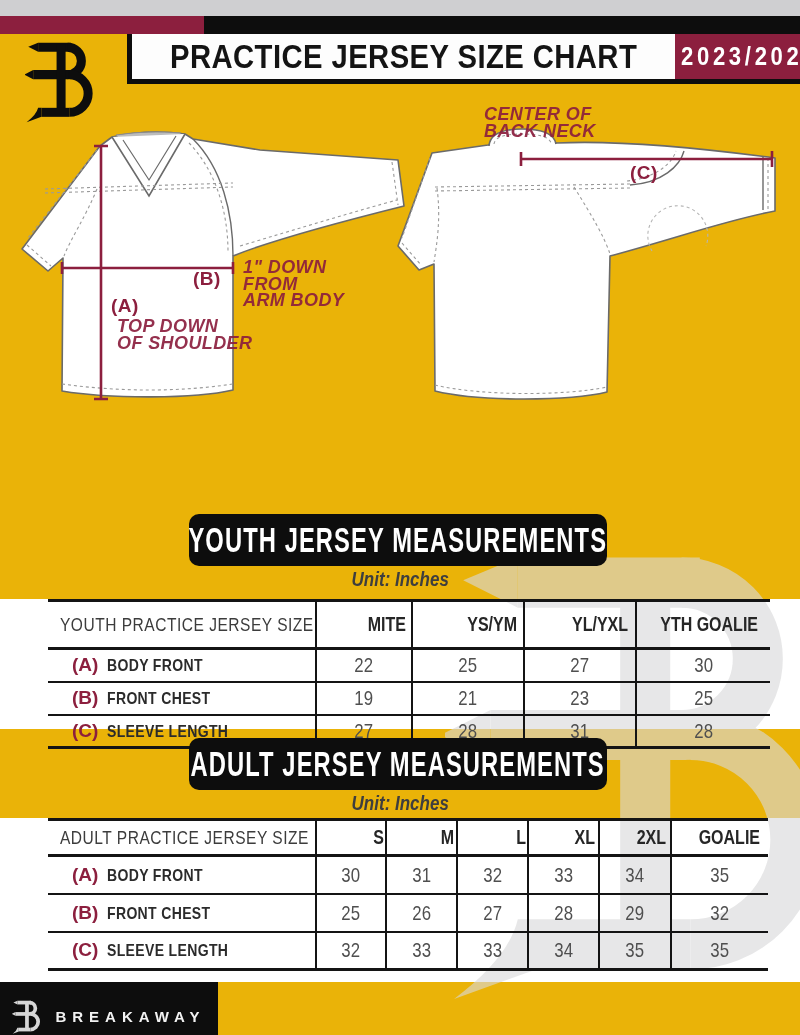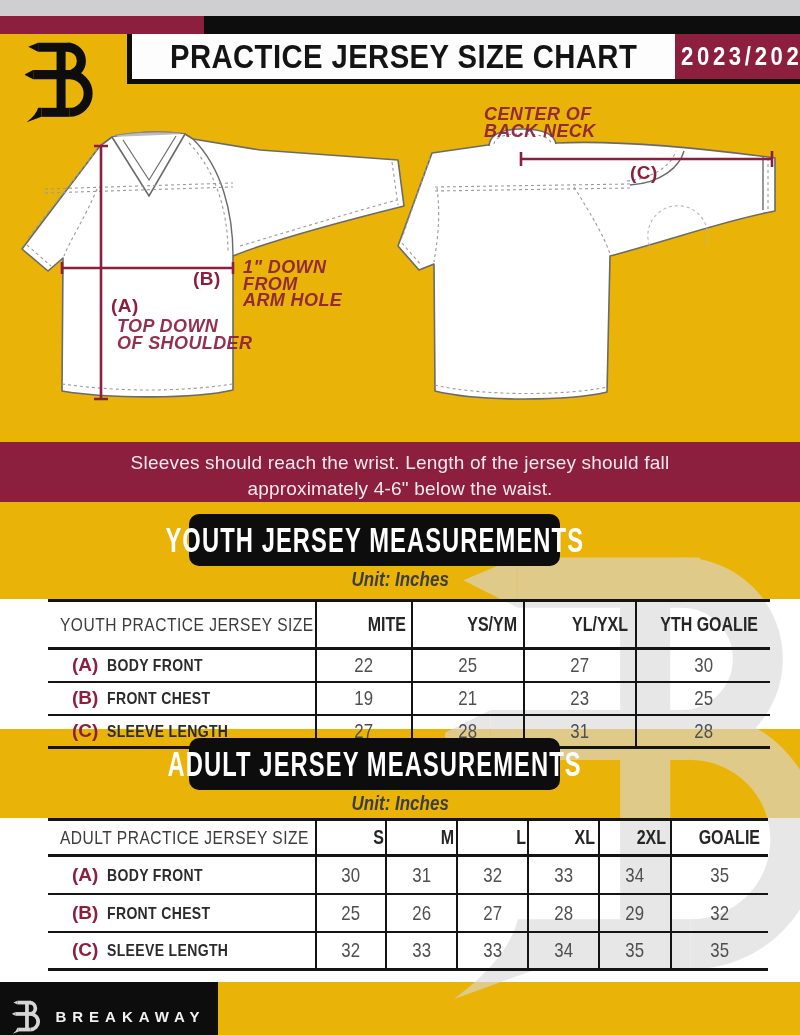--- a/index.html
+++ b/index.html
@@ -38,21 +38,21 @@
   .ann-c-key  { left:630px; top:146px; }
   .ann-b-key  { left:193px; top:252px; }
   .ann-b-desc { left:243px; top:243px; }
   .ann-a-key  { left:111px; top:279px; }
   .ann-a-desc { left:117px; top:302px; }
   
   .notice { position:absolute; left:0; top:426px; width:800px; height:60px; background:#8c1f3e;
     z-index:2; text-align:center; padding-top:8px; }
   .notice div { font-size:19px; line-height:26px; color:#f4e9ed; letter-spacing:.2px; }
   
-  .pill { position:absolute; left:189px; width:371px; height:52px; background:#0d0d0d;
+  .pill { position:absolute; left:189px; width:418px; height:52px; background:#0d0d0d;
     border-radius:10px; z-index:2; display:flex; align-items:center; justify-content:center; }
   .pill-youth { top:498px; } .pill-adult { top:722px; }
   .pill-text { color:#ffffff; font-size:33px; font-weight:bold; letter-spacing:1.5px;
     display:inline-block; transform:scale(.72,1.06); white-space:nowrap; }
   .unit { position:absolute; left:0; width:800px; text-align:center; z-index:2; }
   .unit-youth { top:552px; } .unit-adult { top:776px; }
   .unit span { font-style:italic; font-weight:bold; font-size:20px; color:#3e3e3e;
     display:inline-block; transform:scale(.85,1); }
   
   table { position:absolute; border-collapse:collapse; table-layout:fixed; z-index:2;
@@ -171,32 +171,28 @@
 
   <div class="ann ann-italic ann-c-desc">
     <div>CENTER OF</div>
     <div>BACK NECK</div>
   </div>
   <div class="ann ann-key ann-c-key">(C)</div>
   <div class="ann ann-key ann-b-key">(B)</div>
   <div class="ann ann-italic ann-b-desc">
     <div>1" DOWN</div>
     <div>FROM</div>
-    <div>ARM HOLE</div>
+    <div>ARM BODY</div>
   </div>
   <div class="ann ann-key ann-a-key">(A)</div>
   <div class="ann ann-italic ann-a-desc">
     <div>TOP DOWN</div>
     <div>OF SHOULDER</div>
   </div>
 
-  <div class="notice">
-    <div>Sleeves should reach the wrist. Length of the jersey should fall</div>
-    <div>approximately 4-6" below the waist.</div>
-  </div>
 
   <div class="pill pill-youth">
     <span class="pill-text">YOUTH JERSEY MEASUREMENTS</span>
   </div>
   <div class="unit unit-youth">
     <span>Unit: Inches</span>
   </div>
   <table class="tbl-youth">
     <colgroup>
         <col style="width:268px">

